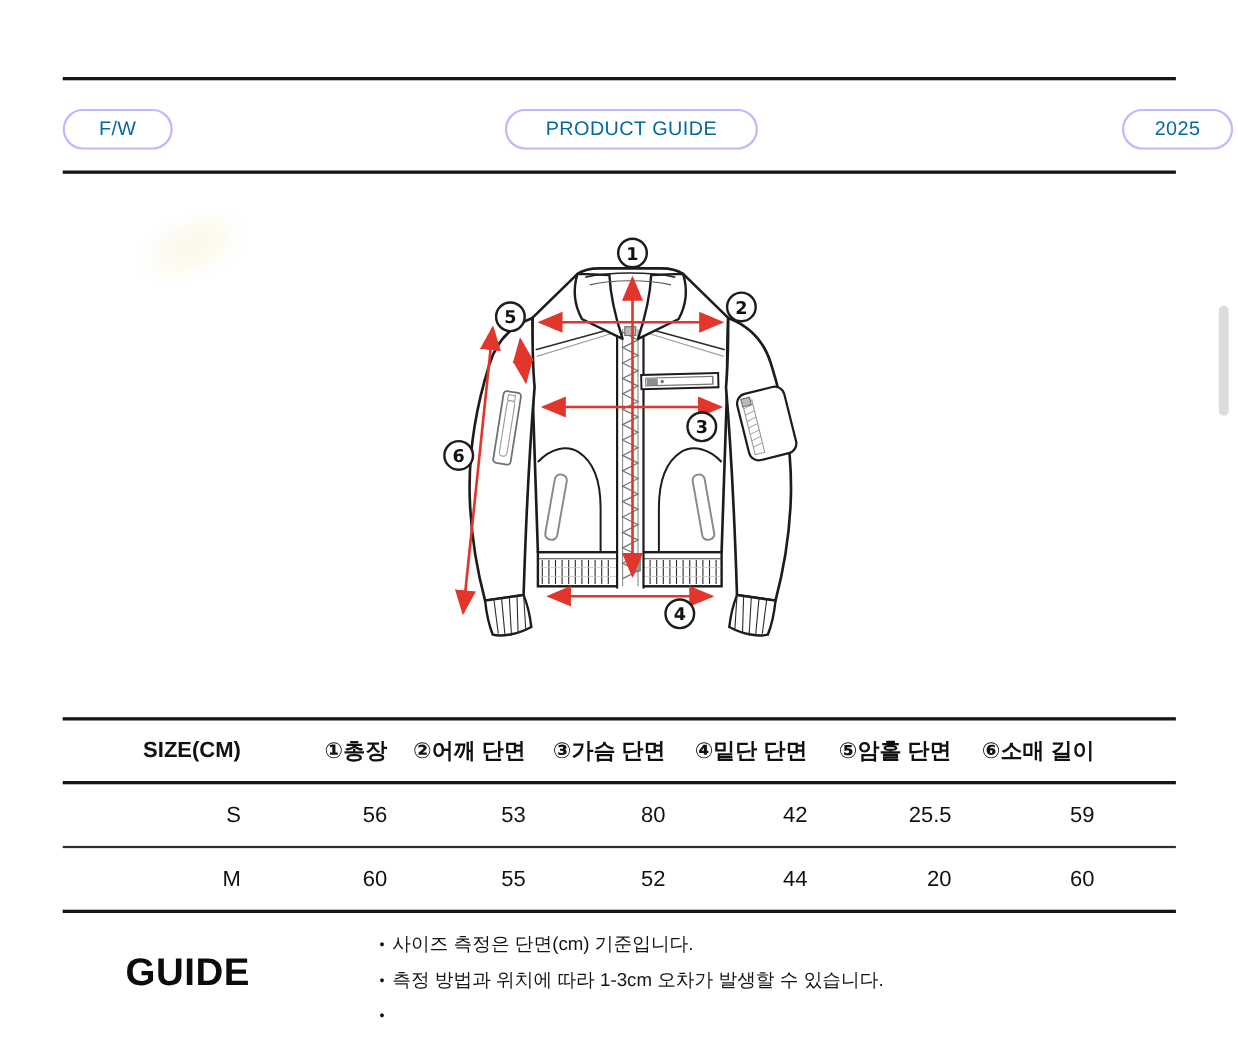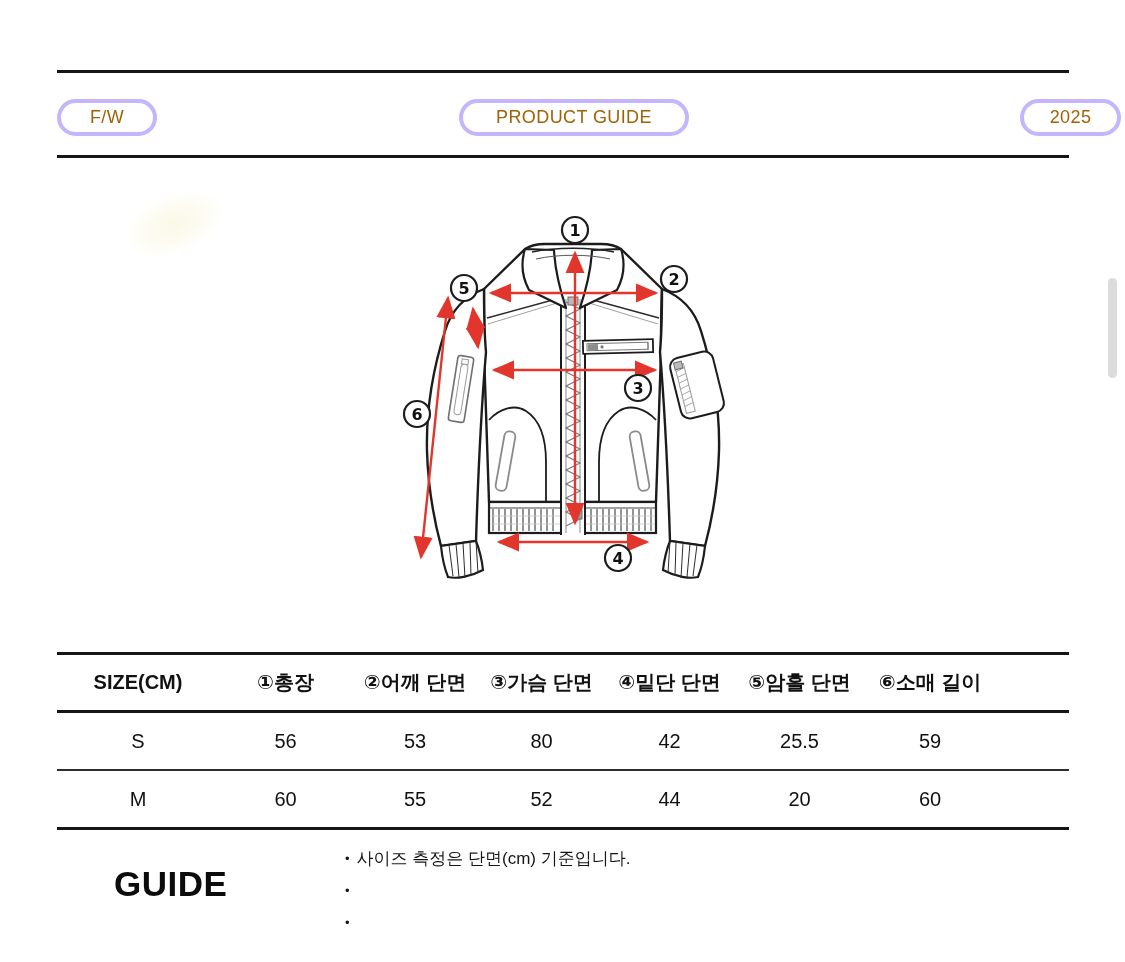--- a/index.html
+++ b/index.html
@@ -3,41 +3,41 @@
 <meta charset="utf-8">
 <style>
   html,body{margin:0;padding:0;}
   body{
     width:1125px;height:962px;position:relative;background:#ffffff;
     font-family:"Liberation Sans","DejaVu Sans",sans-serif;color:#111;
     overflow:hidden;
   }
   .rule{position:absolute;left:57px;width:1012px;height:3px;background:#161616;}
   .pill{
-    position:absolute;top:99px;height:37px;border:4px solid #c4b5fd;border-radius:20px;
+    position:absolute;top:99px;height:37px;border:2px solid #c4b5fd;border-radius:20px;
     display:flex;align-items:center;justify-content:center;
-    font-size:18px;letter-spacing:.4px;color:#a16207;background:#fff;box-sizing:border-box;
+    font-size:18px;letter-spacing:.4px;color:#0369a1;background:#fff;box-sizing:border-box;
   }
   .smudge{
     position:absolute;left:122px;top:194px;width:105px;height:60px;
     background:radial-gradient(closest-side,#faf7e2 0%,rgba(250,247,226,.55) 55%,rgba(250,247,226,0) 100%);
     transform:rotate(-22deg);opacity:.85;border-radius:50%;
   }
   .diagram{position:absolute;left:380px;top:195px;width:380px;height:400px;}
   
   .size-table{position:absolute;left:57px;top:652px;width:1012px;}
   .t-line{width:100%;height:3px;background:#161616;}
   .t-line.thin{height:2px;background:#2e2e2e;}
   .t-row{
     display:grid;grid-template-columns:162px 133px 126px 127px 129px 131px 130px 1fr;
     align-items:center;
   }
   .t-row.head{height:55px;font-size:20px;font-weight:600;}
   .t-row.data{height:56px;font-size:20px;font-weight:500;}
-  .t-cell{text-align:center;white-space:nowrap;}
+  .t-cell{text-align:right;white-space:nowrap;}
   
   .notice-title{
     position:absolute;left:114px;top:864px;font-size:35px;font-weight:700;
     letter-spacing:.5px;color:#0c0c0c;
   }
   .notice-list{position:absolute;left:345px;top:842px;font-size:17px;color:#141414;}
   .notice-item{height:32px;display:flex;align-items:center;}
   .notice-item .bullet{font-size:13px;margin-right:7px;position:relative;top:0px;}
   .scroll-thumb{
     position:absolute;left:1108px;top:278px;width:9px;height:100px;
@@ -266,19 +266,20 @@
 </div>
 
 <div class="notice-title">GUIDE</div>
 <div class="notice-list">
   <div class="notice-item">
     <span class="bullet">•</span>
     <span>사이즈 측정은 단면(cm) 기준입니다.</span>
   </div>
   <div class="notice-item">
     <span class="bullet">•</span>
+    <span>측정 방법과 위치에 따라 1-3cm 오차가 발생할 수 있습니다.</span>
   </div>
   <div class="notice-item">
     <span class="bullet">•</span>
   </div>
 </div>
 
 <div class="scroll-thumb"></div>
 
 </body></html>

